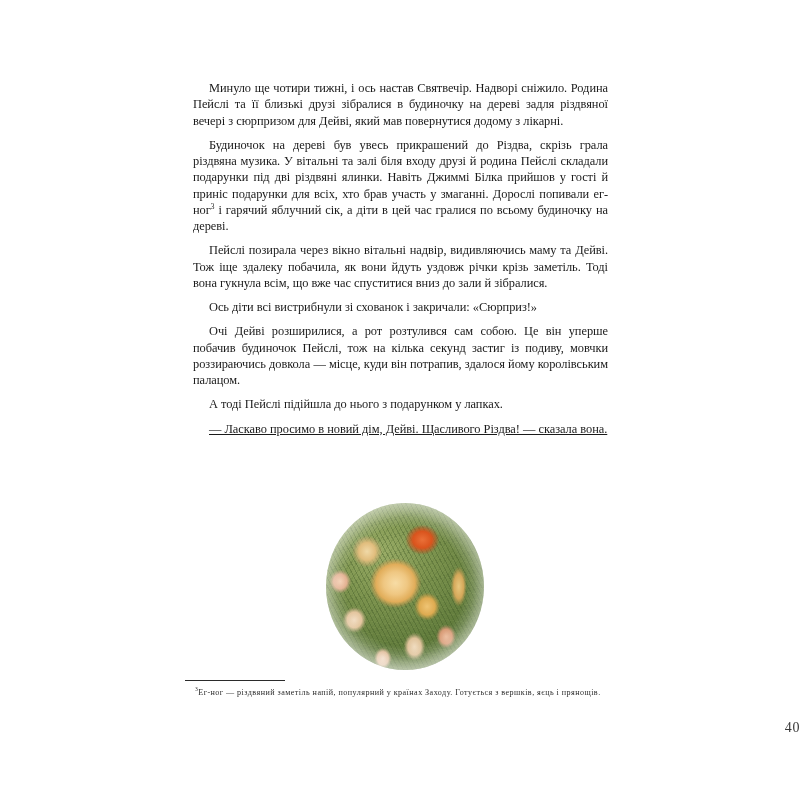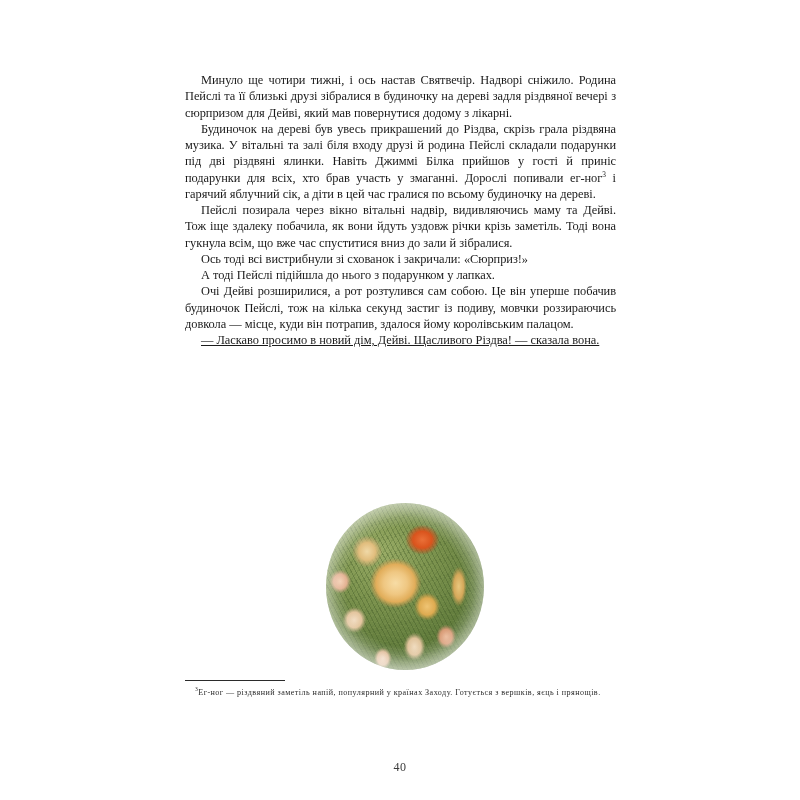--- a/index.html
+++ b/index.html
@@ -24,21 +24,21 @@
 
   
   #text-column {
     position: absolute;
     left: 185px;
     top: 72px;
     width: 431px;
   }
 
   .para {
-    margin: 0;
+    margin: 8px;
     text-indent: 16px;
     text-align: justify;
     font-size: 12.4px;
     line-height: 16.25px;
     letter-spacing: -0.05px;
     word-spacing: 0.1px;
     -webkit-font-smoothing: antialiased;
   }
   .para.dialogue {
     text-indent: 16px;
@@ -132,47 +132,47 @@
     font-size: 5.6px;
     vertical-align: super;
     line-height: 0;
   }
 
   
   #page-number {
     position: absolute;
     left: 0;
     right: 0;
-    top: 760px;
-    text-align: center;
-    font-size: 12px;
+    top: 720px;
+    text-align: right;
+    font-size: 14px;
     letter-spacing: 0.6px;
     color: #3a3a3a;
   }
 </style>
 </head>
 <body>
 
 <div id="page">
 
   <div id="text-column">
 
     <p class="para">Минуло ще чотири тижні, і ось настав Святвечір. Надворі сніжило. Родина Пейслі та її близькі друзі зібралися в будиночку на дереві задля різдвяної вечері з сюрпризом для Дейві, який мав повернутися додому з лікарні.</p>
 
 
     <p class="para"><span>Будиночок на дереві був увесь прикрашений до Різдва, скрізь грала різдвяна музика. У вітальні та залі біля входу друзі й родина Пейслі складали подарунки під дві різдвяні ялинки. Навіть Джиммі Білка прийшов у гості й приніс подарунки для всіх, хто брав участь у змаганні. Дорослі попивали ег-ног</span><sup class="fn-ref">3</sup><span> і гарячий яблучний сік, а діти в цей час гралися по всьому будиночку на дереві.</span></p>
 
     <p class="para">Пейслі позирала через вікно вітальні надвір, видивляючись маму та Дейві. Тож іще здалеку побачила, як вони йдуть уздовж річки крізь заметіль. Тоді вона гукнула всім, що вже час спуститися вниз до зали й зібралися.</p>
 
 
-    <p class="para">Ось тоді всі вистрибнули зі схованок і закричали: «Сюрприз!»</p>
+    <p class="para">Ось діти всі вистрибнули зі схованок і закричали: «Сюрприз!»</p>
+
+    <p class="para">Очі Дейві розширилися, а рот розтулився сам собою. Це він уперше побачив будиночок Пейслі, тож на кілька секунд застиг із подиву, мовчки роззираючись довкола — місце, куди він потрапив, здалося йому королівським палацом.</p>
 
     <p class="para">А тоді Пейслі підійшла до нього з подарунком у лапках.</p>
-
-    <p class="para">Очі Дейві розширилися, а рот розтулився сам собою. Це він уперше побачив будиночок Пейслі, тож на кілька секунд застиг із подиву, мовчки роззираючись довкола — місце, куди він потрапив, здалося йому королівським палацом.</p>
 
     <p class="para dialogue">— Ласкаво просимо в новий дім, Дейві. Щасливого Різдва! — сказала вона.</p>
 
   </div>
 
   <div id="tree-figure">
     <div id="tree-photo"></div>
   </div>
 
   <div id="footnote-block">

